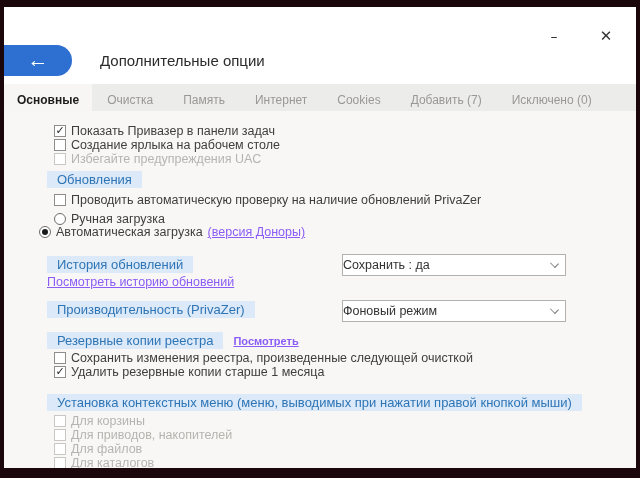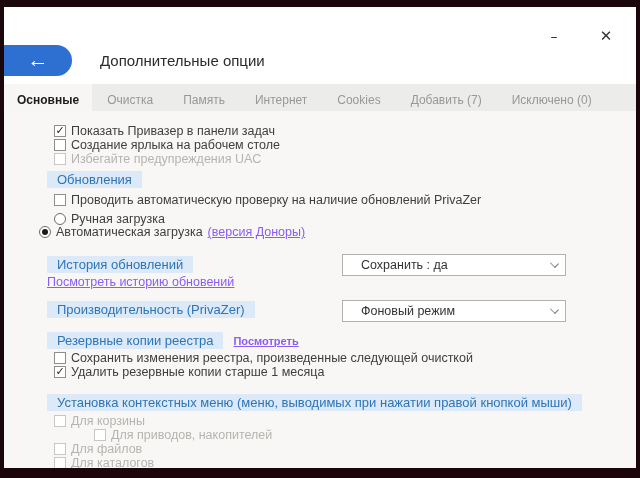--- a/index.html
+++ b/index.html
@@ -67,21 +67,21 @@
     border-radius:50%; background:#1a1a1a;
   }
   .sect {
     display:inline-block; font-size:13px; color:#2e75b6;
     background:#dce9f8; padding:1px 10px;
   }
   a.lnk { color:#8b5cf6; text-decoration:underline; cursor:pointer; }
   .combo {
     position:absolute; width:224px; height:22px; background:#fff;
     border:1px solid #b3b1af; display:flex; align-items:center;
-    font-size:12.5px; color:#333; padding-left:18px; cursor:pointer;
+    font-size:12.5px; color:#333; padding-left:0; cursor:pointer;
   }
   .combo .chev {
     position:absolute; right:7px; top:7px; width:7px; height:7px;
     border-right:1.5px solid #777; border-bottom:1.5px solid #777;
     transform:rotate(45deg) scale(1,0.8); transform-origin:center;
     margin-top:-2px;
   }
   .small { font-size:11px; }
 </style>
 </head>
@@ -186,21 +186,21 @@
       <span>Удалить резервные копии старше 1 месяца</span>
     </div>
 
     <div class="row" style="left:43px; top:283px;">
       <span class="sect">Установка контекстных меню (меню, выводимых при нажатии правой кнопкой мыши)</span>
     </div>
     <div class="row disabled" style="left:50px; top:303px;">
       <span class="cb"></span>
       <span>Для корзины</span>
     </div>
-    <div class="row disabled" style="left:50px; top:317px;margin-left:40px;">
+    <div class="row disabled" style="left:50px; top:317px;">
       <span class="cb"></span>
       <span>Для приводов, накопителей</span>
     </div>
     <div class="row disabled" style="left:50px; top:331px;">
       <span class="cb"></span>
       <span>Для файлов</span>
     </div>
     <div class="row disabled" style="left:50px; top:345px;">
       <span class="cb"></span>
       <span>Для каталогов</span>

